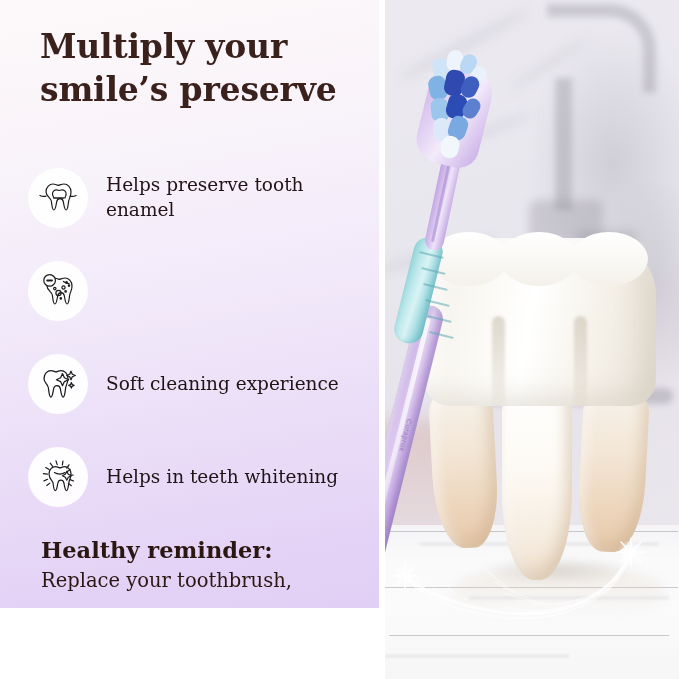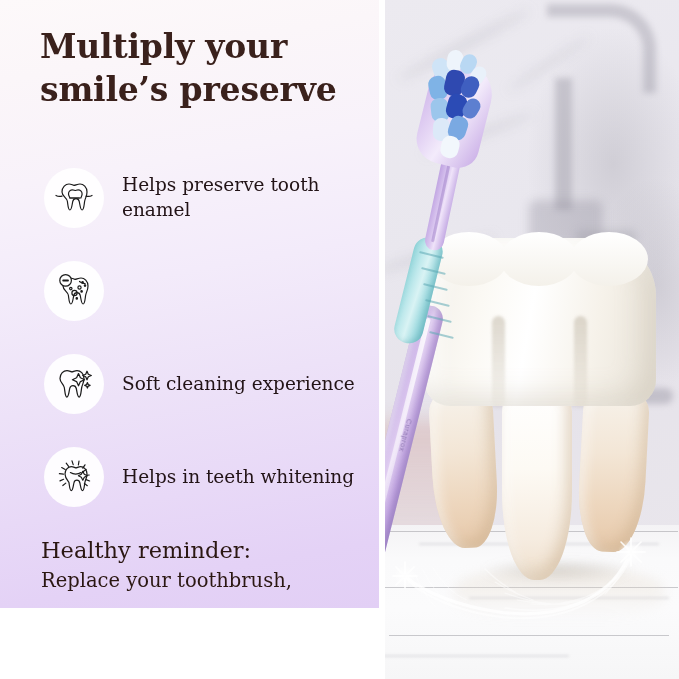--- a/index.html
+++ b/index.html
@@ -26,21 +26,21 @@
   .headline{
     position:absolute;left:40px;top:26px;width:330px;
     font-family:"DejaVu Serif", serif;
     font-weight:700;
     font-size:33px;line-height:1.30;
     color:#3a211c;
     letter-spacing:-0.2px;
   }
 
   .features{
-    position:absolute;left:44px;top:163px;width:335px;
+    position:absolute;left:28px;top:163px;width:335px;
   }
   .feature{
     display:flex;align-items:center;
     height:70px;margin-bottom:23px;
   }
   .badge{
     flex:0 0 60px;width:60px;height:60px;border-radius:50%;
     background:rgba(255,255,255,0.92);
     display:flex;align-items:center;justify-content:center;
     box-shadow:0 0 0 0 rgba(0,0,0,0);
@@ -53,21 +53,21 @@
     font-size:18.5px;line-height:1.33;
     color:#221316;
     max-width:252px;
   }
 
   .reminder{
     position:absolute;left:41px;top:536px;width:320px;
   }
   .rem-title{
     font-family:"DejaVu Serif", serif;
-    font-weight:400;font-size:22.5px;line-height:1.26;
+    font-weight:700;font-size:22.5px;line-height:1.26;
     color:#2b1712;margin-bottom:3px;
   }
   .rem-body{
     font-family:"DejaVu Serif", serif;
     font-weight:400;font-size:19.5px;line-height:1.42;
     color:#2b1712;
   }
 
   
   .right{

